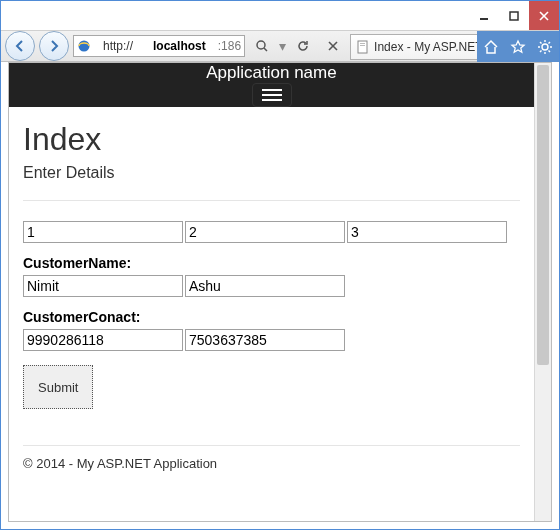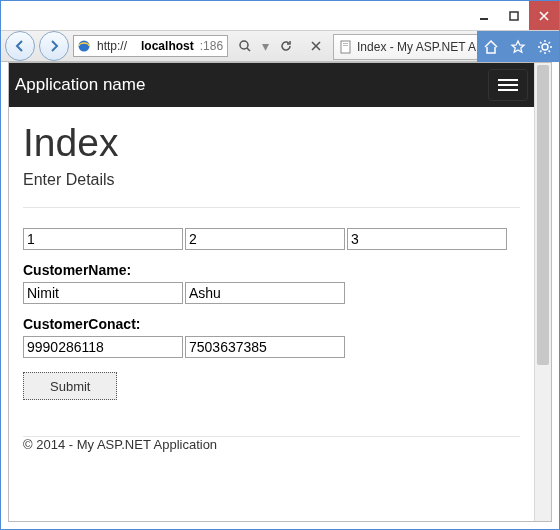--- a/index.html
+++ b/index.html
@@ -5,50 +5,50 @@
   html,body{margin:0;padding:0;font-family:"Segoe UI",Arial,sans-serif;font-size:14px;background:#fff;}
   body{width:560px;height:530px;overflow:hidden;border:1px solid #4f8bd6;box-sizing:border-box;position:relative;}
   
   .titlebar{height:30px;background:#fff;display:flex;justify-content:flex-end;align-items:stretch;border-bottom:1px solid #d0d0d0;box-sizing:border-box;}
   .tb-btn{width:30px;display:flex;align-items:center;justify-content:center;color:#333;}
   .tb-close{background:#c75050;color:#fff;}
   .tb-min svg,.tb-max svg,.tb-close svg{display:block;}
   
   .toolbar{height:31px;background:linear-gradient(#f2f2f2,#e6e6e6);border-bottom:1px solid #bfbfbf;display:flex;align-items:center;padding:0 4px;gap:4px;box-sizing:border-box;position:relative;}
   .nav-btn{width:28px;height:28px;border:1px solid #8aa8c7;border-radius:50%;background:linear-gradient(#f7fbff,#dce9f7);display:flex;align-items:center;justify-content:center;color:#3b74b3;}
-  .addr{flex:0 0 155px;height:22px;border:1px solid #a8a8a8;background:#fff;display:flex;align-items:center;padding:0 3px;gap:6px;font-size:12px;color:#333;box-sizing:border-box;}
+  .addr{flex:0 0 155px;height:22px;border:1px solid #a8a8a8;background:#fff;display:flex;align-items:center;padding:0 3px;gap:12px;font-size:12px;color:#333;box-sizing:border-box;}
   .addr .host{color:#000;font-weight:bold;padding-left:8px;}
   .addr .rest{color:#777;}
   .ie-mini{width:14px;height:14px;}
   .srch-ic,.ref-ic,.stop-ic{width:24px;height:22px;display:flex;align-items:center;justify-content:center;color:#555;border:1px solid transparent;}
   .tab{flex:0 0 157px;height:26px;border:1px solid #b0b0b0;background:linear-gradient(#fff,#f2f2f2);display:flex;align-items:center;padding:0 5px;gap:4px;font-size:12px;color:#333;margin-top:2px;box-sizing:border-box;}
   .tab .tab-title{flex:1;white-space:nowrap;overflow:hidden;text-overflow:ellipsis;}
   .tab .tab-x{color:#666;font-size:11px;}
   .right-ic{width:26px;height:26px;display:flex;align-items:center;justify-content:center;color:#fff;}
   .rzone{position:absolute;right:0;top:0;height:31px;width:82px;background:#5b8fce;display:flex;align-items:center;justify-content:space-around;}
   
   .viewport{position:absolute;left:7px;right:7px;top:61px;bottom:7px;border:1px solid #bcbcbc;box-sizing:border-box;display:flex;}
   .page{flex:1;overflow:hidden;background:#fff;}
   .vscroll{width:16px;background:#f0f0f0;border-left:1px solid #d8d8d8;position:relative;}
   .vscroll .thumb{position:absolute;left:2px;right:2px;top:2px;height:300px;background:#c8c8c8;border-radius:2px;}
   
-  .navbar{background:#222;color:#9d9d9d;height:44px;display:flex;align-items:center;justify-content:space-between;padding:0 6px;}
+  .navbar{background:#222;color:#9d9d9d;height:44px;display:flex;align-items:center;justify-content:space-between;padding:0 19px;flex-direction:column;}
   .brand{color:#fff;font-size:17px;}
   .toggle{width:38px;height:30px;border:1px solid #333;border-radius:4px;display:flex;flex-direction:column;align-items:center;justify-content:center;gap:3px;}
   .toggle span{display:block;width:20px;height:2px;background:#fff;}
   
   .content{padding:10px 14px;color:#333;}
-  h1{margin:4px 0 6px;font-size:39px;font-weight:500;color:#333;}
+  h1{margin:4px 0 6px;font-size:32px;font-weight:500;color:#333;}
   h3{margin:0 0 18px;font-size:16px;font-weight:400;color:#333;}
   hr{border:none;border-top:1px solid #e5e5e5;margin:0 0 20px;}
   label{font-weight:bold;font-size:14px;display:block;margin:12px 0 4px;color:#000;}
   .row{display:flex;gap:2px;}
   .row input{width:160px;height:22px;border:1px solid #a0a0a0;font-size:14px;padding:1px 3px;box-sizing:border-box;font-family:inherit;}
-  .submit{margin-top:14px;height:28px;padding:0 26px;border:1px dotted #555;background:#efefef;font-size:13px;color:#333;cursor:pointer;}
-  .footer{margin-top:36px;font-size:13px;color:#333;border-top:1px solid #e5e5e5;}
+  .submit{margin-top:14px;height:44px;padding:0 14px;border:1px dotted #555;background:#efefef;font-size:13px;color:#333;cursor:pointer;}
+  .footer{margin-top:36px;font-size:13px;color:#333;border-top:1px solid #e5e5e5;padding-top:10px;}
 </style>
 </head>
 <body>
 
 <div class="titlebar">
   <div class="tb-btn tb-min">
     <svg width="10" height="10">
         <line x1="1" y1="8" x2="9" y2="8" stroke="#333" stroke-width="2"></line>
       </svg>
   </div>

